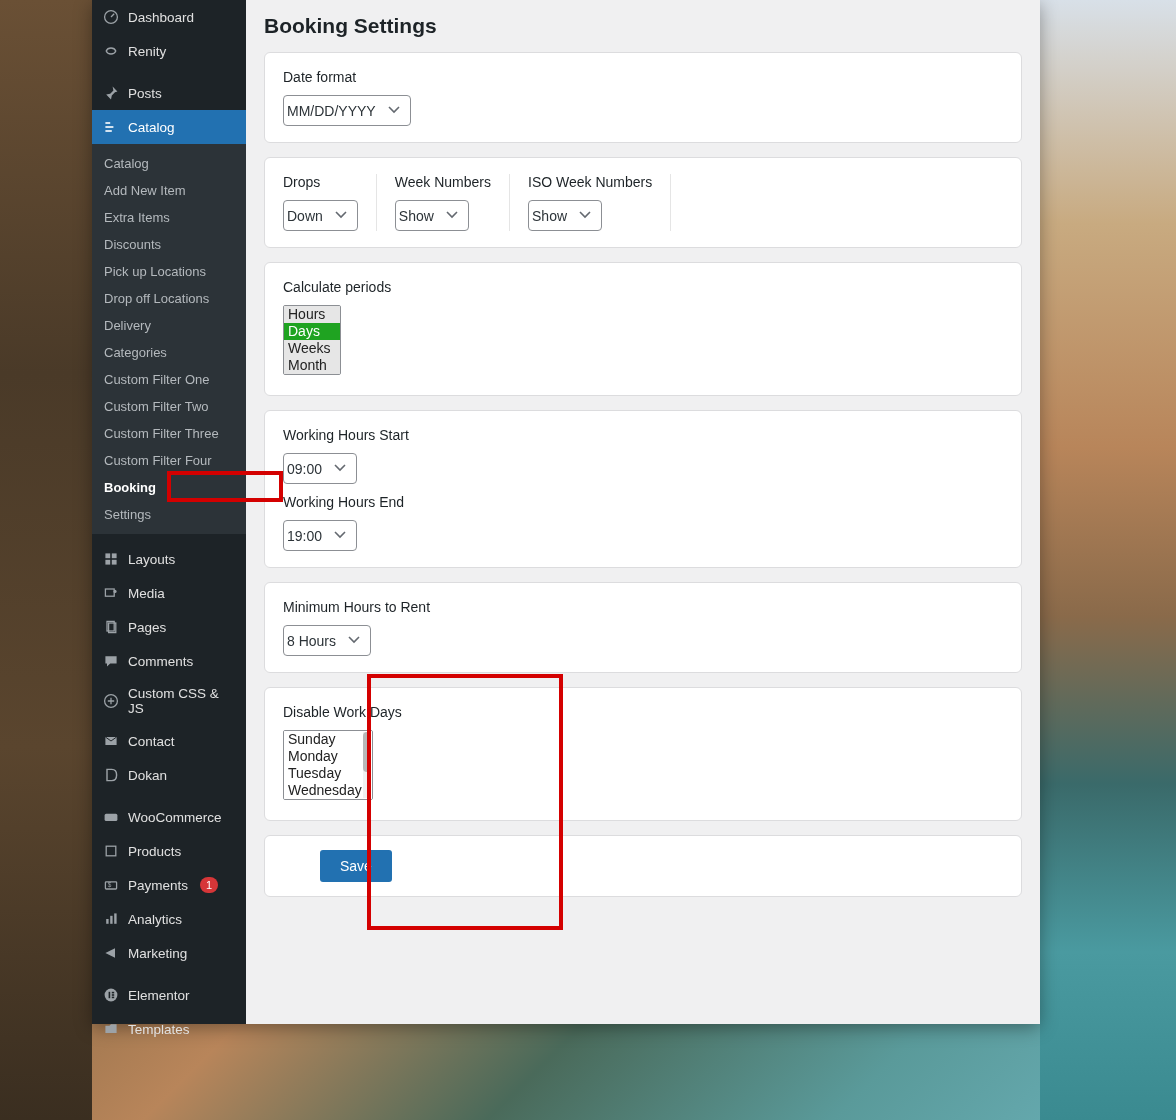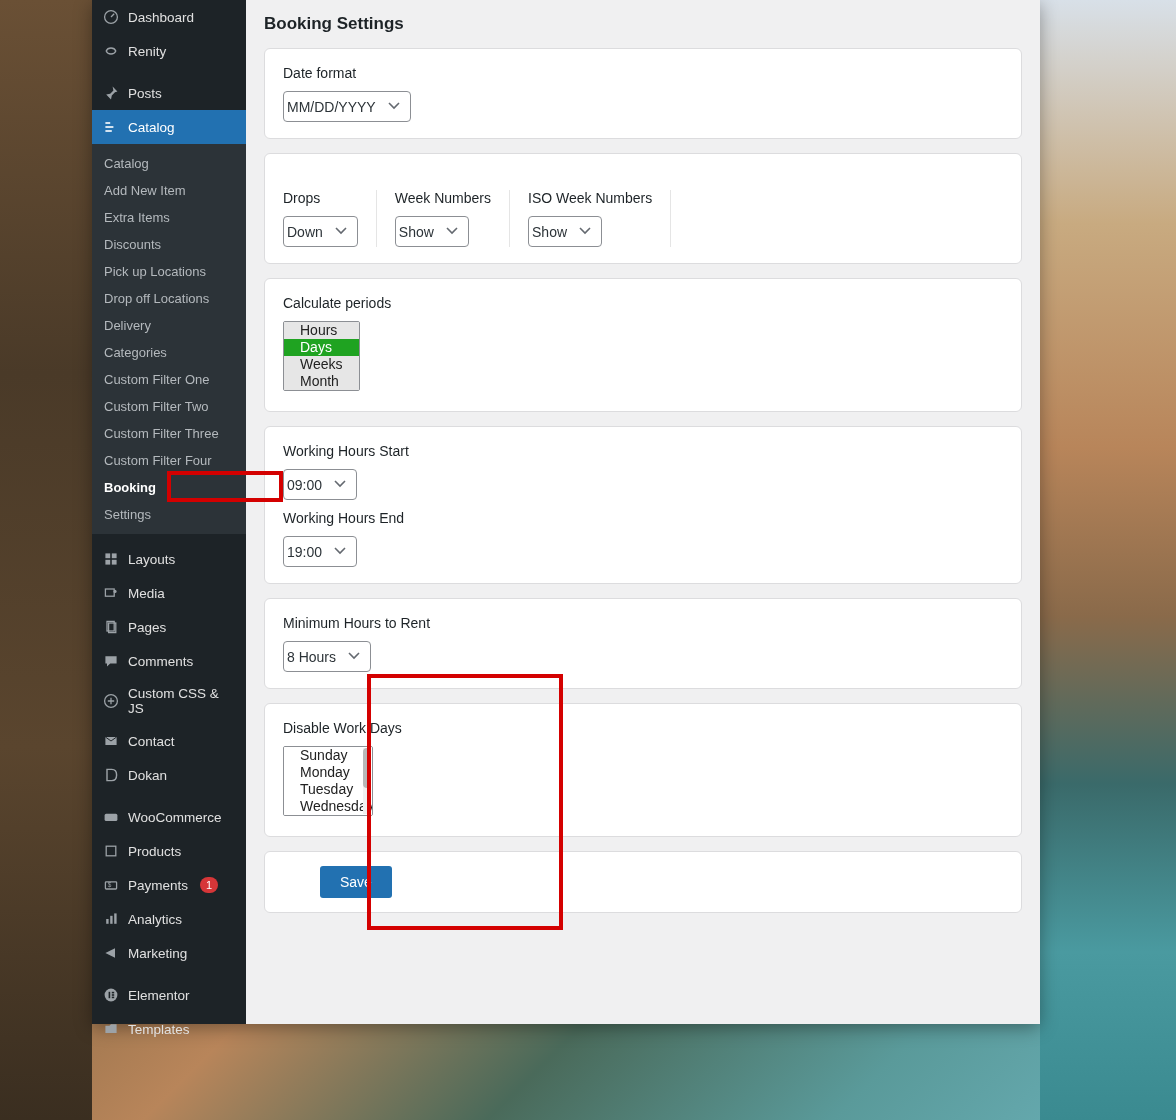--- a/index.html
+++ b/index.html
@@ -20,35 +20,35 @@
   .sidebar .menu-item.active { background:#2271b1; color:#fff; position:relative; }
   .sidebar .menu-item.active::after { content:""; position:absolute; right:-8px; top:50%; margin-top:-8px; border:8px solid transparent; border-right-color:#f0f0f1; }
   .sidebar .icon { width:18px; height:18px; display:inline-flex; align-items:center; justify-content:center; color:#9ca2a7; flex:0 0 18px; }
   .sidebar .menu-item.active .icon { color:#fff; }
   .sidebar .sub { background:#2c3338; padding:6px 0; }
   .sidebar .sub-item { padding:6px 12px; color:#b4b9bd; cursor:pointer; font-size:13px; }
   .sidebar .sub-item.current { color:#fff; font-weight:700; }
   .badge { background:#d63638; color:#fff; border-radius:9px; font-size:11px; padding:0 6px; min-width:16px; height:16px; display:inline-flex; align-items:center; justify-content:center; margin-left:4px; }
 
   .content { flex:1; background:#f0f0f1; padding:10px 18px 18px 18px; overflow:auto; }
-  .page-title { font-size:17px; font-weight:600; color:#1d2327; margin:4px 0 14px 0; }
+  .page-title { font-size:21px; font-weight:600; color:#1d2327; margin:4px 0 14px 0; }
   .card { background:#fff; border:1px solid #dcdcde; border-radius:6px; padding:16px 18px; margin-bottom:14px; }
   .label { font-size:14px; color:#1d2327; margin-bottom:10px; }
   .row { display:flex; gap:0; }
-  .col { padding:0 18px 0 0; border-right:1px solid #e5e5e5;margin-top:20px; }
+  .col { padding:0 18px 0 0; border-right:1px solid #e5e5e5; }
   .col:first-child { padding-left:0; }
   .col:last-child { border-right:none; }
   .col + .col { padding-left:18px; }
 
   .select { display:inline-flex; align-items:center; justify-content:space-between; gap:10px; border:1px solid #8c8f94; border-radius:4px; padding:5px 8px 5px 3px; font-size:14px; color:#2c3338; background:#fff; min-width:60px; cursor:pointer; }
   .select .chev { color:#646970; }
 
   .listbox { border:1px solid #8c8f94; border-radius:2px; background:#fff; font-size:14px; display:inline-block; overflow:hidden; min-width:58px; }
   .listbox ul { list-style:none; margin:0; padding:0; }
-  .listbox li { padding:0 16px; line-height:17px; background:#e6e6e6; color:#222; cursor:pointer; white-space:nowrap; }
+  .listbox li { padding:0 4px; line-height:17px; background:#e6e6e6; color:#222; cursor:pointer; white-space:nowrap; }
   .listbox li.selected { background:#1fa321; color:#fff; }
 
   .listbox.days { width:90px; position:relative; }
   .listbox.days li { background:#fff; }
   .listbox.days .scroll { position:absolute; right:1px; top:1px; bottom:1px; width:8px; background:#f0f0f0; }
   .listbox.days .scroll .thumb { background:#b8b8b8; border-radius:4px; width:8px; height:40px; }
 
   .red-box { position:absolute; border:4px solid #d40000; pointer-events:none; }
 
   .btn-save { background:#2271b1; color:#fff; border:none; border-radius:3px; padding:8px 20px; font-size:14px; cursor:pointer;margin-left:37px; }

